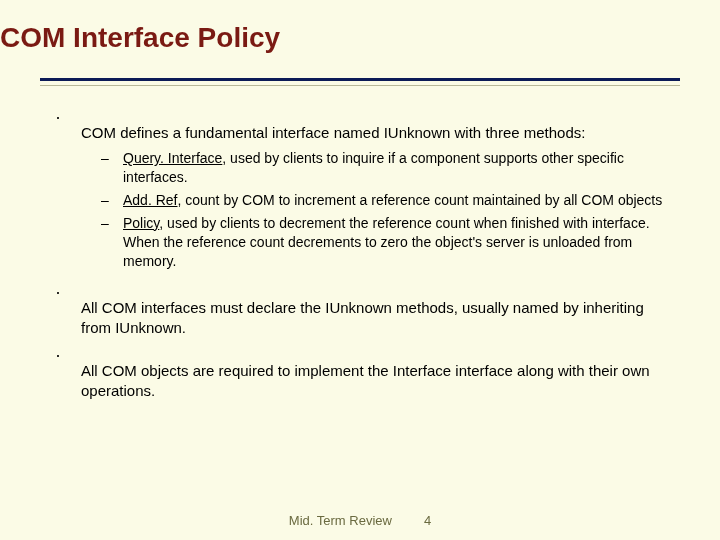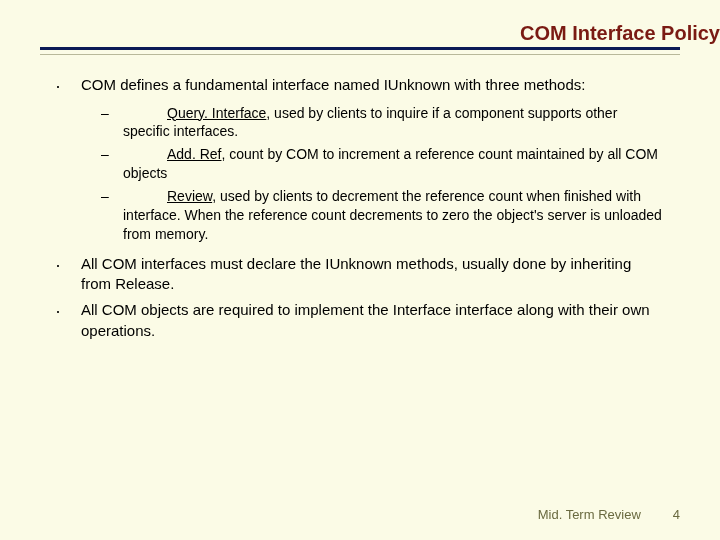--- a/index.html
+++ b/index.html
@@ -12,26 +12,26 @@
     color: #000;
     overflow: hidden;
   }
   .slide {
     position: relative;
     width: 720px;
     height: 540px;
     box-sizing: border-box;
   }
   .title {
-    text-align: right;
+    text-align: left;
     font-weight: bold;
-    font-size: 20px;
+    font-size: 28px;
     color: #7a1a13;
     padding-top: 22px;
-    padding-bottom: 2px;
+    padding-bottom: 24px;
   }
   .rule {
     width: 640px;
     margin: 0 auto 4px auto;
     border: none;
     border-top: 3px solid #0b1a56;
   }
   .rule-shadow {
     width: 640px;
     margin: 0 auto 20px auto;
@@ -48,46 +48,46 @@
     margin-bottom: 6px;
   }
   .bullet-dot {
     flex: 0 0 26px;
     font-size: 18px;
     line-height: 1.2;
     padding-top: 1px;
   }
   .top-text {
     flex: 1;
+    margin-top: 17px;
   }
   .subs {
     margin: 4px 0 10px 46px;
   }
   .sub-item {
     display: flex;
     margin-bottom: 4px;
     font-size: 14px;
   }
   .dash {
     flex: 0 0 22px;
   }
   .sub-text {
     flex: 1;
   }
   .under {
     text-decoration: underline;
-    margin-left: 44px;
   }
   .footer {
     position: absolute;
-    bottom: 18px;
+    bottom: 12px;
     left: 40px;
     right: 40px;
     display: flex;
-    justify-content: flex-end;
+    justify-content: center;
     font-size: 13px;
     color: #6a6a40;
     gap: 32px;
   }
 </style>
 </head>
 <body>
 
 <div class="slide">
 
@@ -111,28 +111,28 @@
       </div>
       <div class="sub-item">
         <div class="dash">–</div>
         <div class="sub-text">
           <span class="under">Add. Ref</span><span>, count by COM to increment a reference count maintained by all COM objects</span>
         </div>
       </div>
       <div class="sub-item">
         <div class="dash">–</div>
         <div class="sub-text">
-          <span class="under">Review</span><span>, used by clients to decrement the reference count when finished with interface.  When the reference count decrements to zero the object's server is unloaded from memory.</span>
+          <span class="under">Policy</span><span>, used by clients to decrement the reference count when finished with interface.  When the reference count decrements to zero the object's server is unloaded from memory.</span>
         </div>
       </div>
     </div>
 
     <div class="top-item">
       <div class="bullet-dot">·</div>
-      <div class="top-text">All COM interfaces must declare the IUnknown methods, usually done by inheriting from Release.</div>
+      <div class="top-text">All COM interfaces must declare the IUnknown methods, usually named by inheriting from IUnknown.</div>
     </div>
 
     <div class="top-item">
       <div class="bullet-dot">·</div>
       <div class="top-text">All COM objects are required to implement the Interface interface along with their own operations.</div>
     </div>
 
   </div>
 
   <div class="footer">

